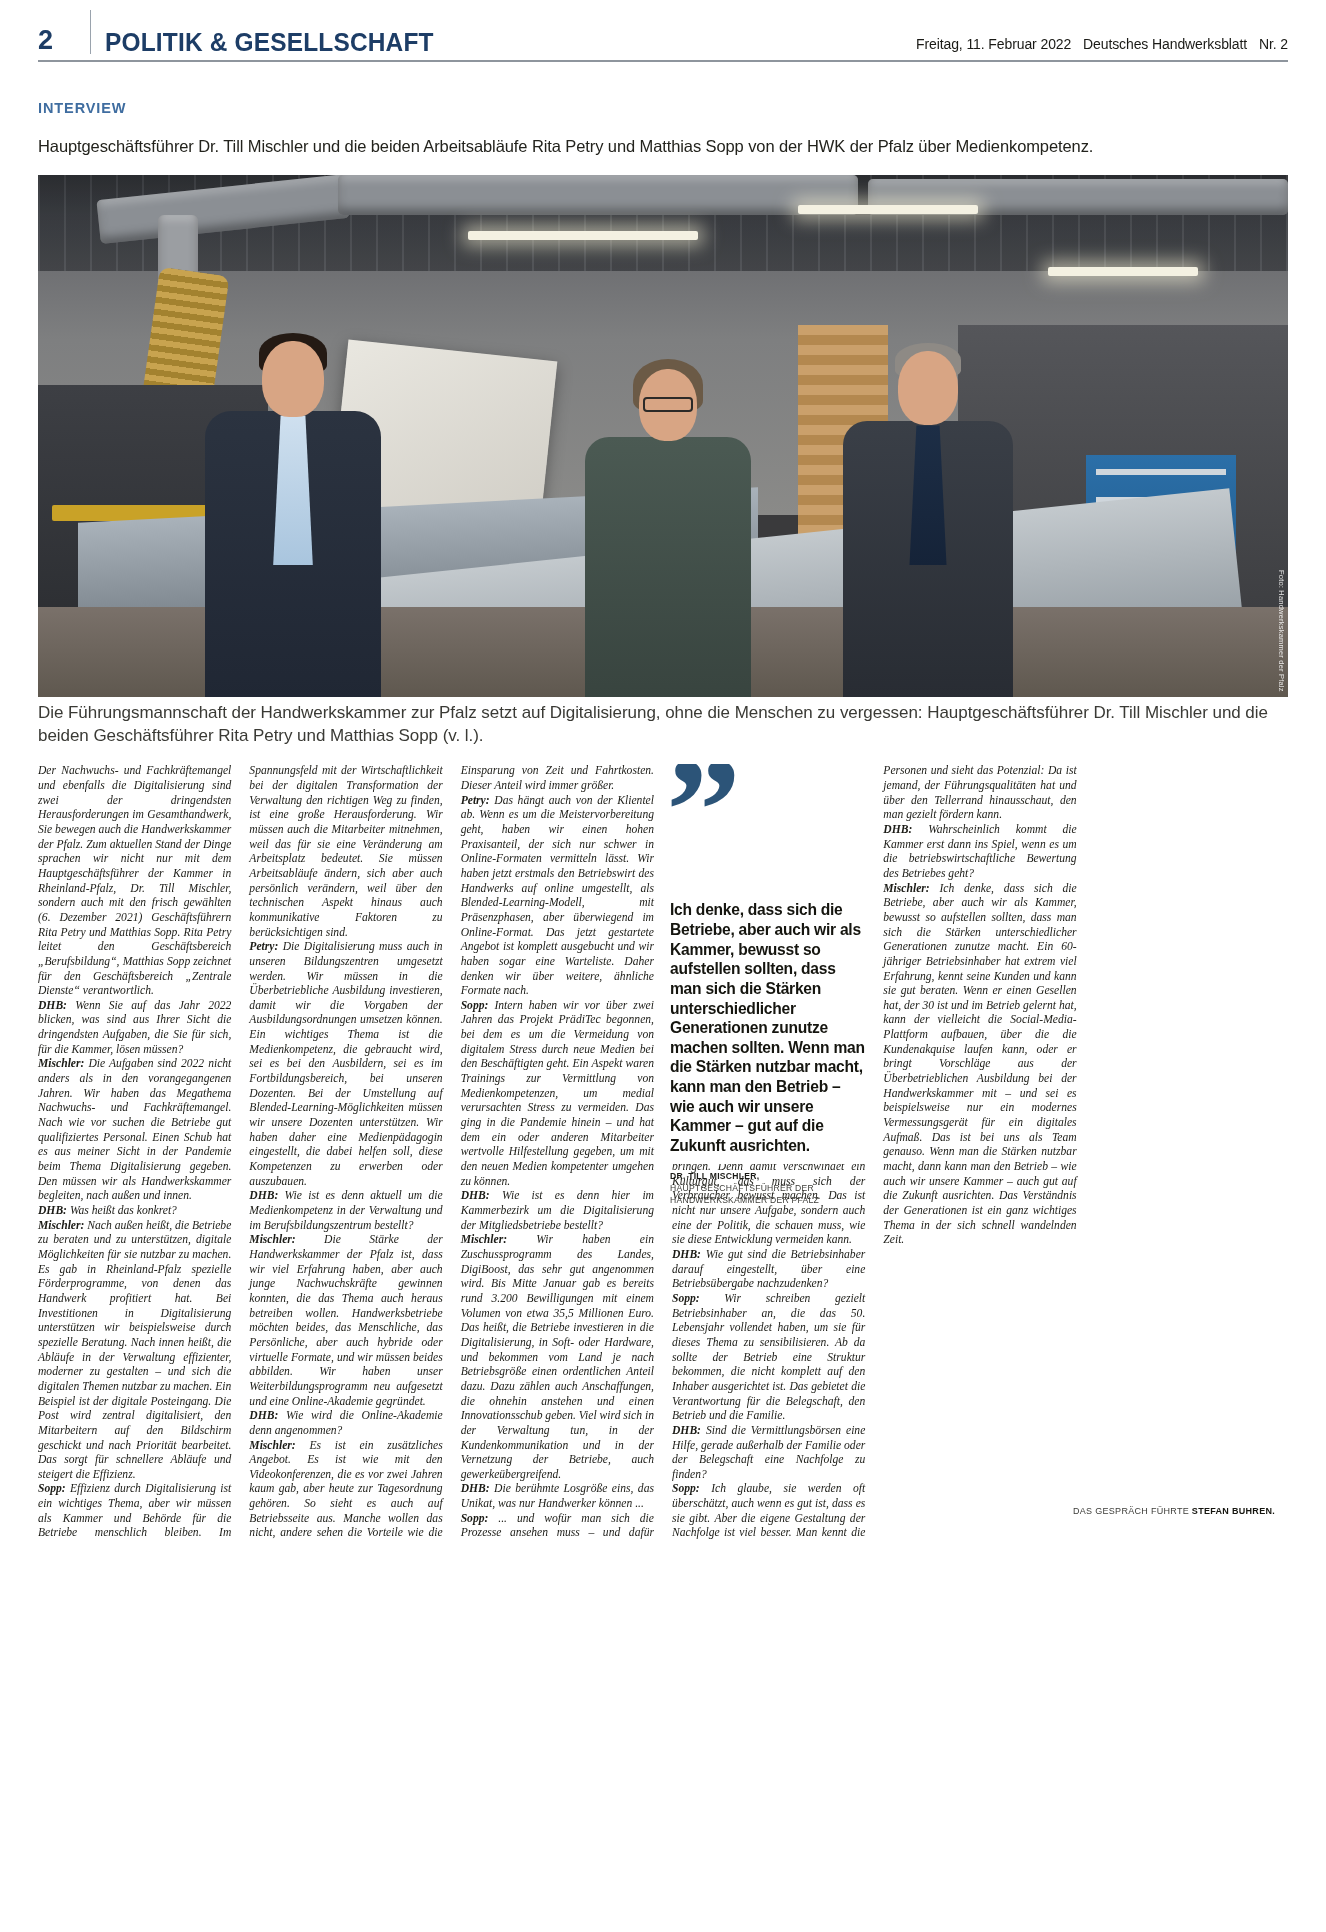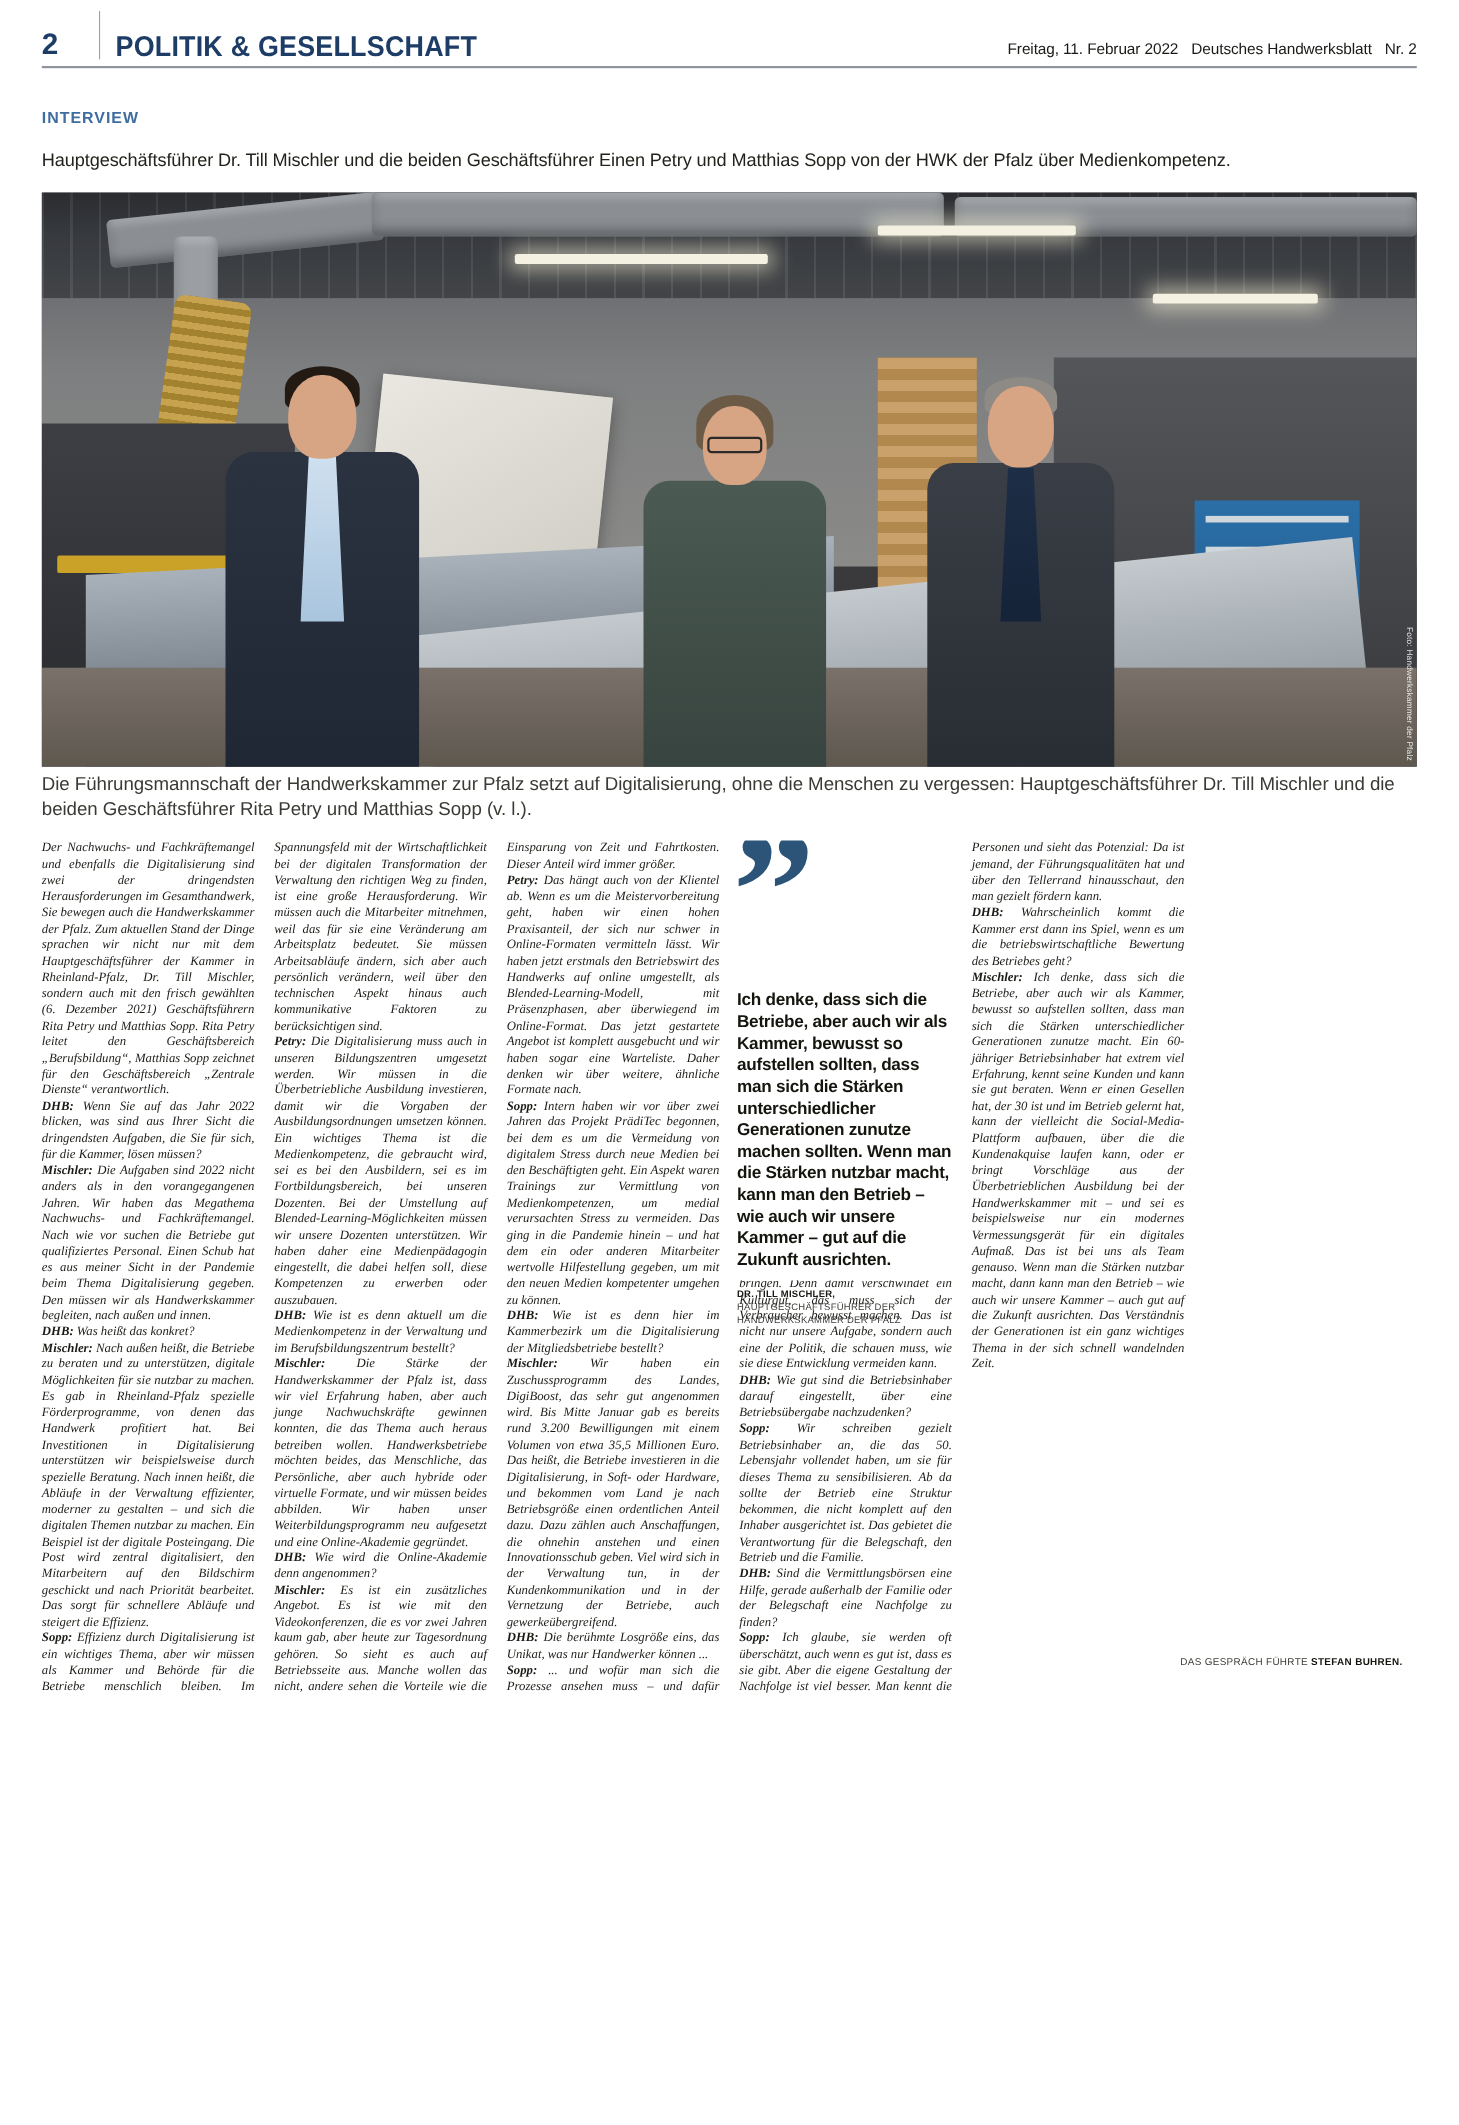--- a/index.html
+++ b/index.html
@@ -362,21 +362,21 @@
       <span>Freitag, 11. Februar 2022</span>
       <span class="issue">Deutsches Handwerksblatt</span>
       <span class="no">Nr. 2</span>
     </div>
   </div>
   <div class="rule-main"></div>
 
   <div class="kicker">INTERVIEW</div>
 
 
-  <div class="standfirst">Hauptgeschäftsführer Dr. Till Mischler und die beiden Geschäftsführer Einen Petry und Matthias Sopp von der HWK der Pfalz über Medienkompetenz.</div>
+  <div class="standfirst">Hauptgeschäftsführer Dr. Till Mischler und die beiden Arbeitsabläufe Rita Petry und Matthias Sopp von der HWK der Pfalz über Medienkompetenz.</div>
 
   <div class="photo-wrap">
     <div class="photo">
       <div class="ph-wall"></div>
       <div class="ph-ceiling"></div>
       <div class="ph-duct d1"></div>
       <div class="ph-duct d2"></div>
       <div class="ph-duct d3"></div>
       <div class="ph-duct v1"></div>
       <div class="ph-hose"></div>

